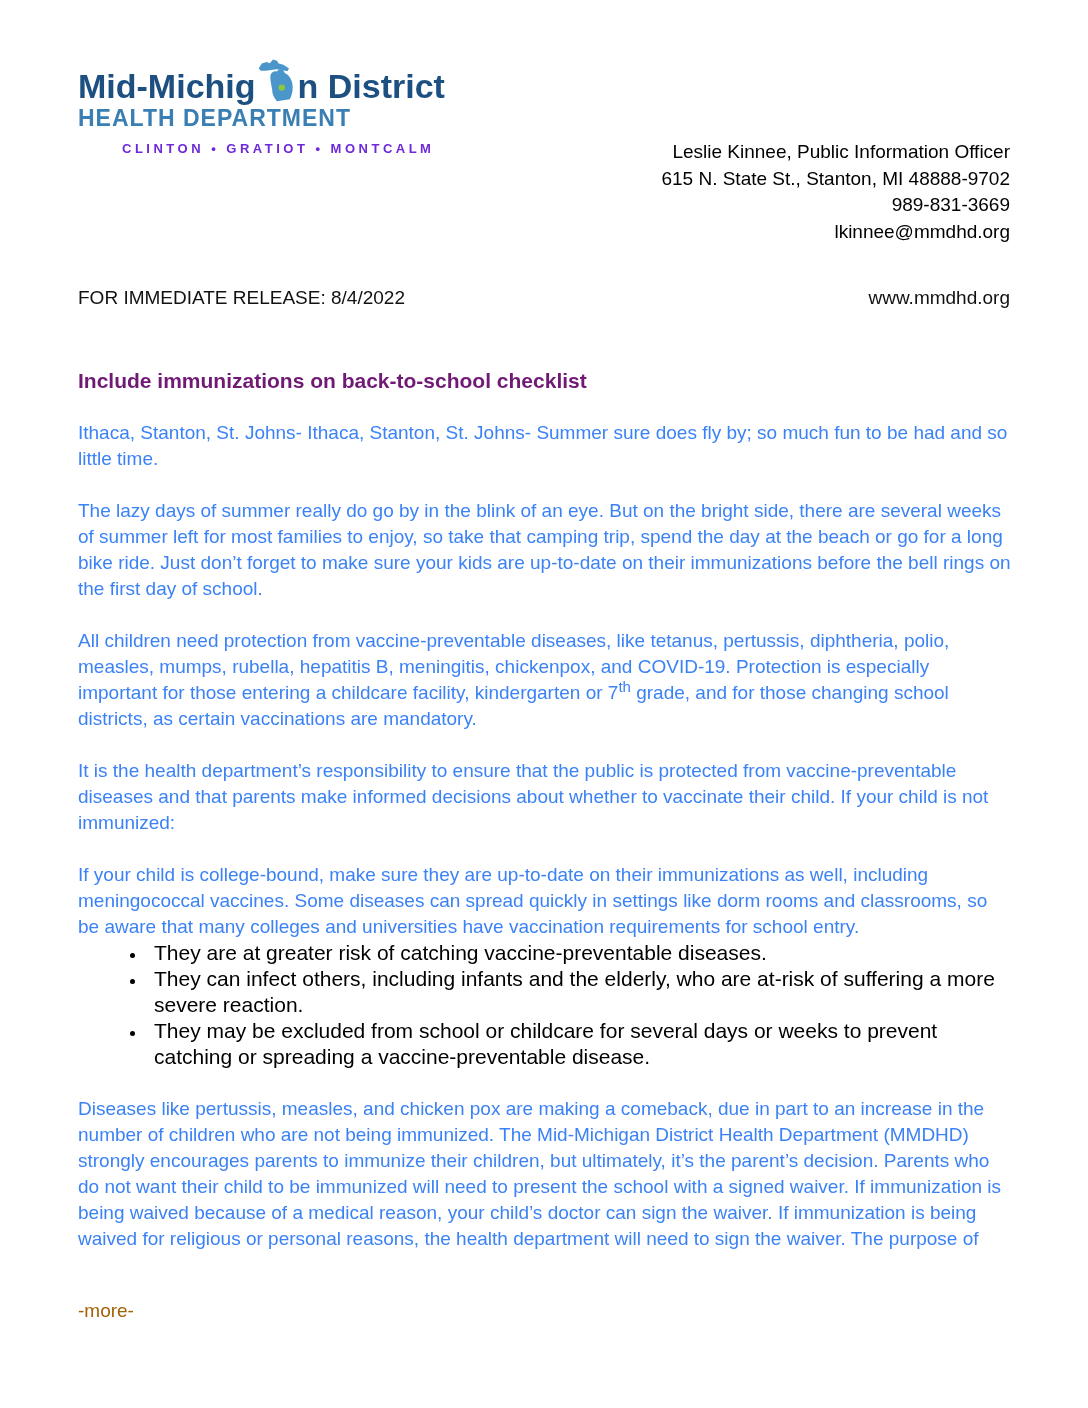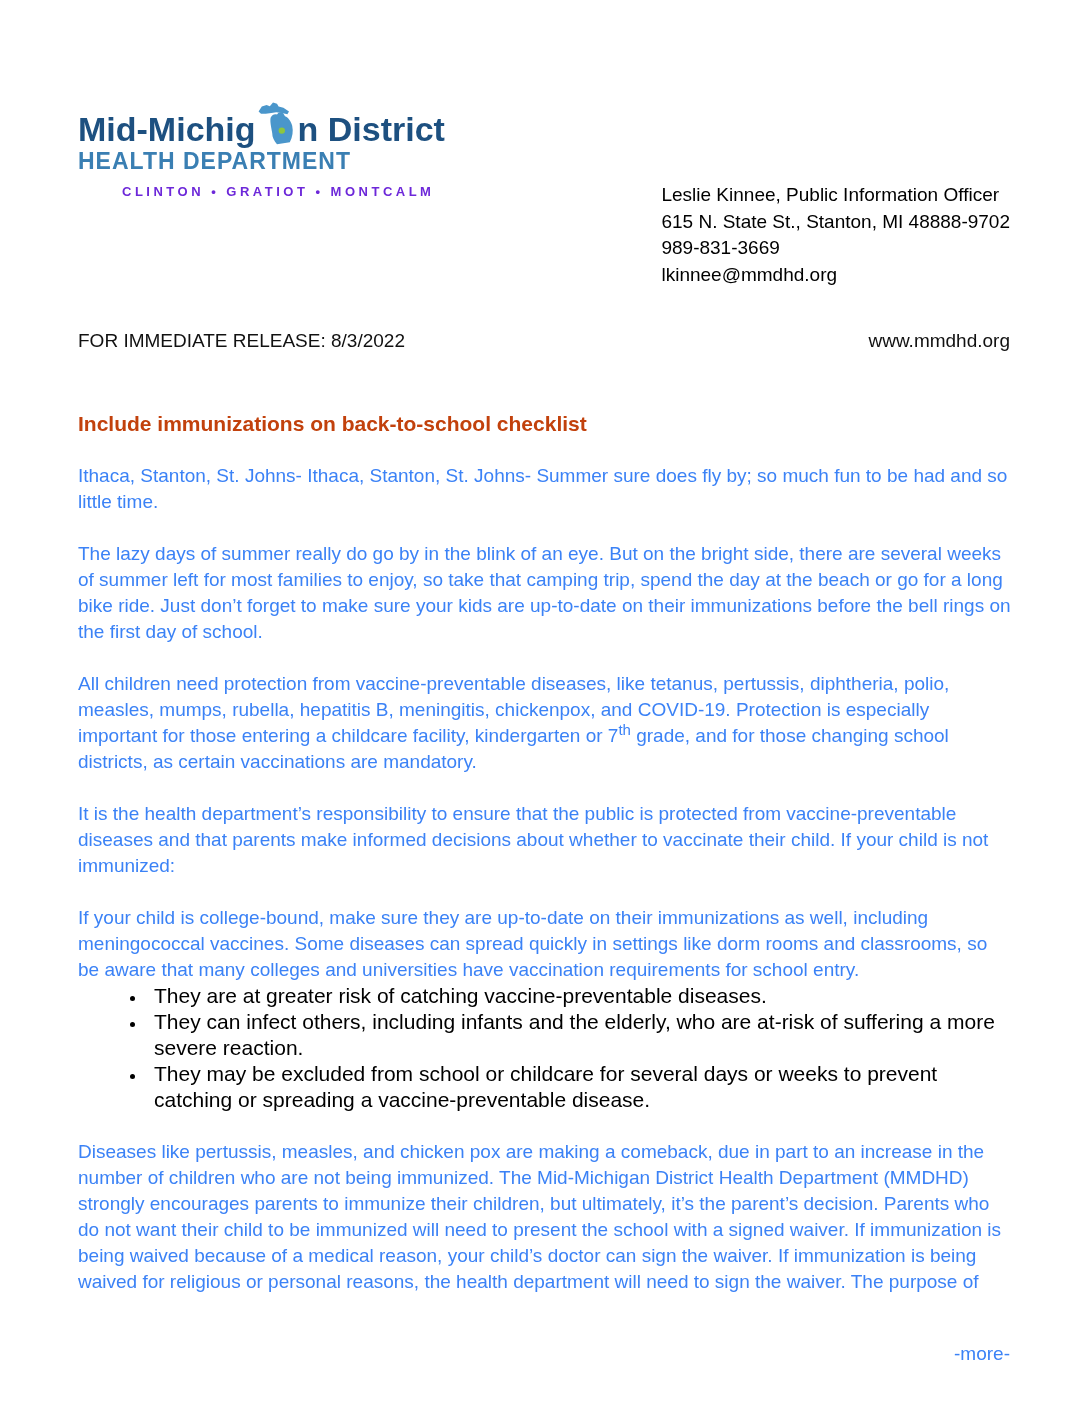--- a/index.html
+++ b/index.html
@@ -7,21 +7,21 @@
   body {
     width: 1088px;
     height: 1408px;
     font-family: "Liberation Sans", sans-serif;
     color: #111111;
     overflow: hidden;
   }
   .page {
     width: 1088px;
     height: 1391px;
-    padding: 92px 78px 0 78px;
+    padding: 49px 78px 0 78px;
     position: relative;
   }
 
   
   .header {
     display: flex;
     justify-content: space-between;
     align-items: flex-start;
   }
   .logo { width: 420px; }
@@ -52,41 +52,42 @@
     font-size: 13px;
     font-weight: bold;
     color: #6d28d9;
     letter-spacing: 3.5px;
     margin-top: 12px;
     margin-left: 44px;
     line-height: 1;
   }
   .contact {
     margin-top: 90px;
+    text-align: right;
     font-size: 19px;
     line-height: 26.5px;
     color: #000000;
   }
 
   
   .release-row {
     display: flex;
     justify-content: space-between;
     margin-top: 40px;
     font-size: 19px;
     line-height: 26px;
   }
 
   
   .headline {
     margin-top: 57px;
     font-size: 21px;
     font-weight: bold;
     line-height: 26px;
-    color: #c2410c;
+    color: #701a75;
   }
   .doc-body p {
     margin-top: 26px;
     font-size: 19px;
     line-height: 26px;
     color: #3b82f6;
     width: 934px;
   }
   .doc-body sup {
     font-size: 15px;
@@ -100,24 +101,24 @@
   }
   ul.checklist li {
     font-size: 21px;
     line-height: 26px;
     color: #000000;
     padding-left: 8px;
   }
   ul.checklist li::marker { font-size: 15px; }
   .footer-more {
     margin-top: 46px;
-    text-align: right;
+    text-align: left;
     font-size: 19px;
     line-height: 26px;
-    color: #3b82f6;
+    color: #a16207;
   }
 </style>
 </head>
 <body>
 
 <div class="page">
 
   <div class="header">
     <div class="logo">
       <div class="logo-line1">
@@ -140,21 +141,21 @@
 
     <div class="contact">
       <div>Leslie Kinnee, Public Information Officer</div>
       <div>615 N. State St., Stanton, MI 48888-9702</div>
       <div>989-831-3669</div>
       <div>lkinnee@mmdhd.org</div>
     </div>
   </div>
 
   <div class="release-row">
-    <span>FOR IMMEDIATE RELEASE: 8/3/2022</span>
+    <span>FOR IMMEDIATE RELEASE: 8/4/2022</span>
     <span>www.mmdhd.org</span>
   </div>
 
   <div class="headline">Include immunizations on back-to-school checklist</div>
 
   <div class="doc-body">
     <p>Ithaca, Stanton, St. Johns- Ithaca, Stanton, St. Johns- Summer sure does fly by; so much fun to be had and so little time.</p>
     <p>The lazy days of summer really do go by in the blink of an eye. But on the bright side, there are several weeks of summer left for most families to enjoy, so take that camping trip, spend the day at the beach or go for a long bike ride. Just don’t forget to make sure your kids are up-to-date on their immunizations before the bell rings on the first day of school.</p>
     <p><span>All children need protection from vaccine-preventable diseases, like tetanus, pertussis, diphtheria, polio, measles, mumps, rubella, hepatitis B, meningitis, chickenpox, and COVID-19. Protection is especially important for those entering a childcare facility, kindergarten or 7</span><sup>th</sup><span> grade, and for those changing school districts, as certain vaccinations are mandatory.</span></p>
     <p>It is the health department’s responsibility to ensure that the public is protected from vaccine-preventable diseases and that parents make informed decisions about whether to vaccinate their child. If your child is not immunized:</p>

